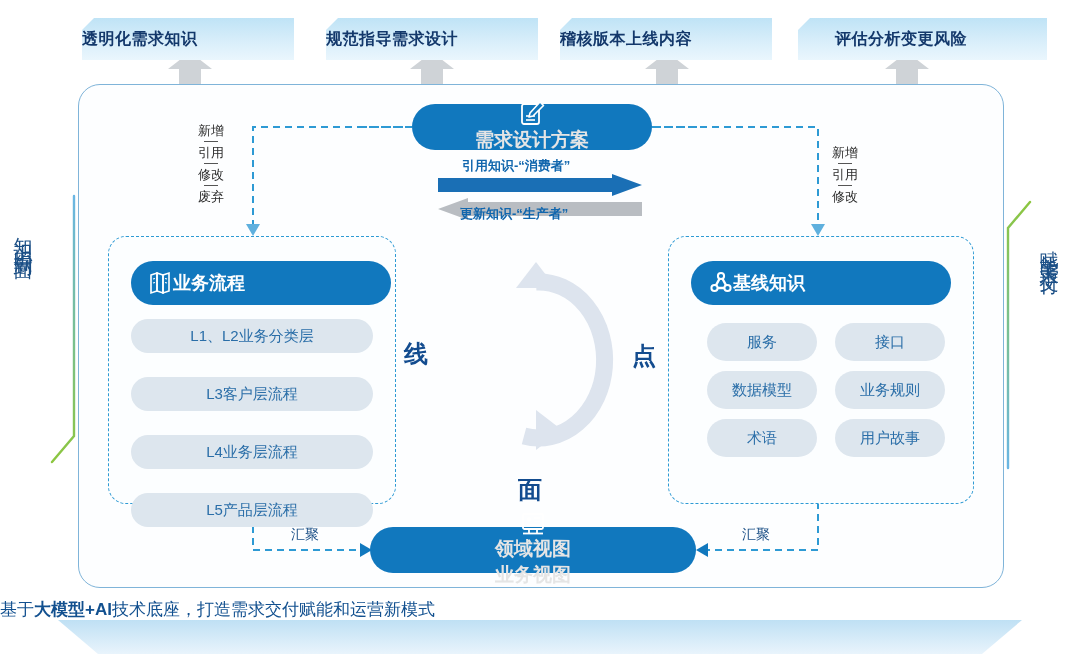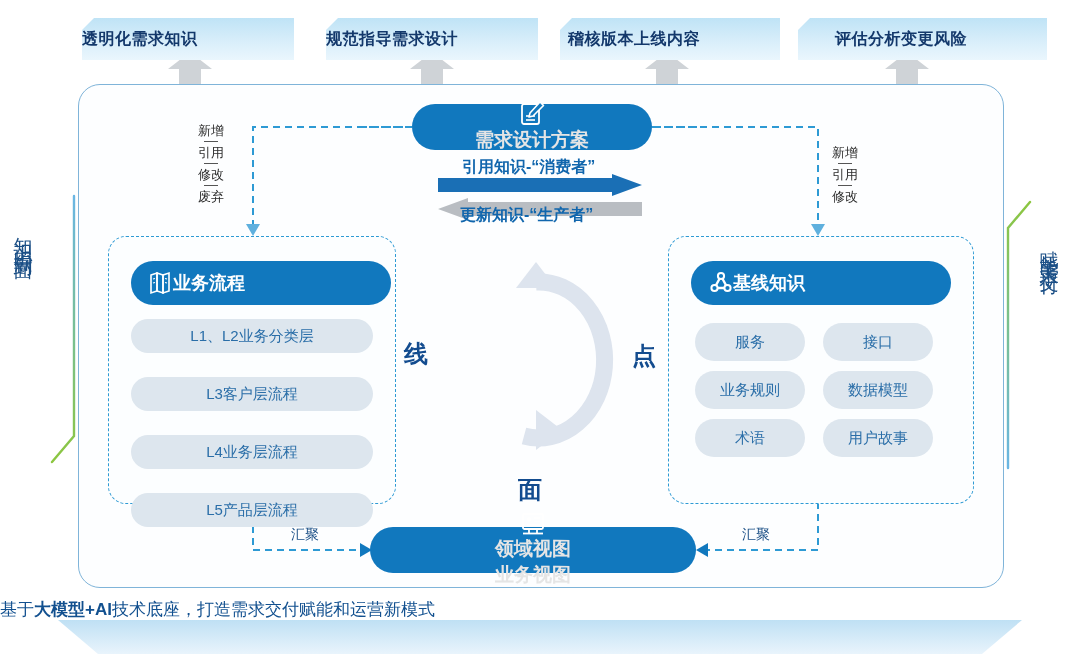--- a/index.html
+++ b/index.html
@@ -59,21 +59,21 @@
   #panel-right .panel-head{width:242px;}
 
   .tag{
     background:#dde6ee;border-radius:19px;
     display:flex;align-items:center;justify-content:center;
     color:#2a6ea8;font-size:15px;
   }
   .tag-list{position:absolute;left:22px;top:82px;display:flex;flex-direction:column;gap:24px;}
   #panel-left .tag-list .tag{width:242px;height:34px;}
   .tag-grid{
-    position:absolute;left:26px;top:86px;display:grid;
+    position:absolute;left:38px;top:86px;display:grid;
     grid-template-columns:110px 110px;gap:10px 18px;text-align:right;
   }
   #panel-right .tag-grid .tag{width:110px;height:38px;}
 
   
   .vlabel{
     position:absolute;writing-mode:vertical-rl;text-orientation:upright;
     font-size:19px;color:#1b4f86;letter-spacing:5px;line-height:1;
   }
   #vlabel-left{left:14px;top:222px;}
@@ -83,21 +83,21 @@
   .annot{
     position:absolute;display:flex;flex-direction:column;align-items:center;
     font-size:13px;color:#2b2b2b;line-height:1.0;
   }
   .annot .dash{display:block;width:14px;height:1px;background:#555;margin:4px 0;}
   #annot-left{left:198px;top:124px;}
   #annot-right{left:832px;top:146px;}
 
   
   .flow-label{
-    position:absolute;font-size:16px;font-weight:bold;color:#1166ad;
+    position:absolute;font-size:13px;font-weight:bold;color:#1166ad;
     white-space:nowrap;
   }
   #flow-ref{left:462px;top:157px;}
   #flow-upd{left:460px;top:205px;}
 
   
   .cyc{
     position:absolute;font-size:24px;font-weight:bold;color:#134c8f;
     font-family:"DejaVu Serif","Liberation Serif",serif;
   }
@@ -137,21 +137,21 @@
   <svg class="banner-arrow" style="left:885px;top:52px;" viewBox="0 0 44 34">
     <path d="M22 0 L44 17 L33 17 L33 34 L11 34 L11 17 L0 17 Z" fill="#cfd3d7"></path>
   </svg>
 
   <div class="banner" style="left:82px;top:18px;width:212px;">
     <span>透明化需求知识</span>
   </div>
   <div class="banner" style="left:326px;top:18px;width:212px;">
     <span>规范指导需求设计</span>
   </div>
-  <div class="banner" style="left:560px;top:18px;width:212px;padding-left:8px;">
+  <div class="banner" style="left:560px;top:18px;width:212px;">
     <span>稽核版本上线内容</span>
   </div>
   <div class="banner" style="left:798px;top:18px;width:212px;padding-left:37px;">
     <span>评估分析变更风险</span>
   </div>
 
   <div id="frame"></div>
 
   <svg style="position:absolute;left:48px;top:196px;width:34px;height:272px;" viewBox="0 0 34 272">
     <defs>
@@ -272,22 +272,22 @@
         <circle cx="12" cy="5" r="3.1" fill="#1178be" stroke="#fff" stroke-width="2"></circle>
         <circle cx="18.5" cy="17" r="3.1" fill="#1178be" stroke="#fff" stroke-width="2"></circle>
         <circle cx="5.5" cy="17" r="3.1" fill="#1178be" stroke="#fff" stroke-width="2"></circle>
       </svg>
       <span class="sep"></span>
       <span>基线知识</span>
     </div>
     <div class="tag-grid">
       <div class="tag">服务</div>
       <div class="tag">接口</div>
+      <div class="tag">数据模型</div>
       <div class="tag">业务规则</div>
-      <div class="tag">数据模型</div>
       <div class="tag">术语</div>
       <div class="tag">用户故事</div>
     </div>
   </div>
 
   <div class="huiju" id="huiju-left">汇聚</div>
   <div class="huiju" id="huiju-right">汇聚</div>
 
   <div class="pill" id="view-pill">
     <svg width="26" height="24" viewBox="0 0 26 24">

